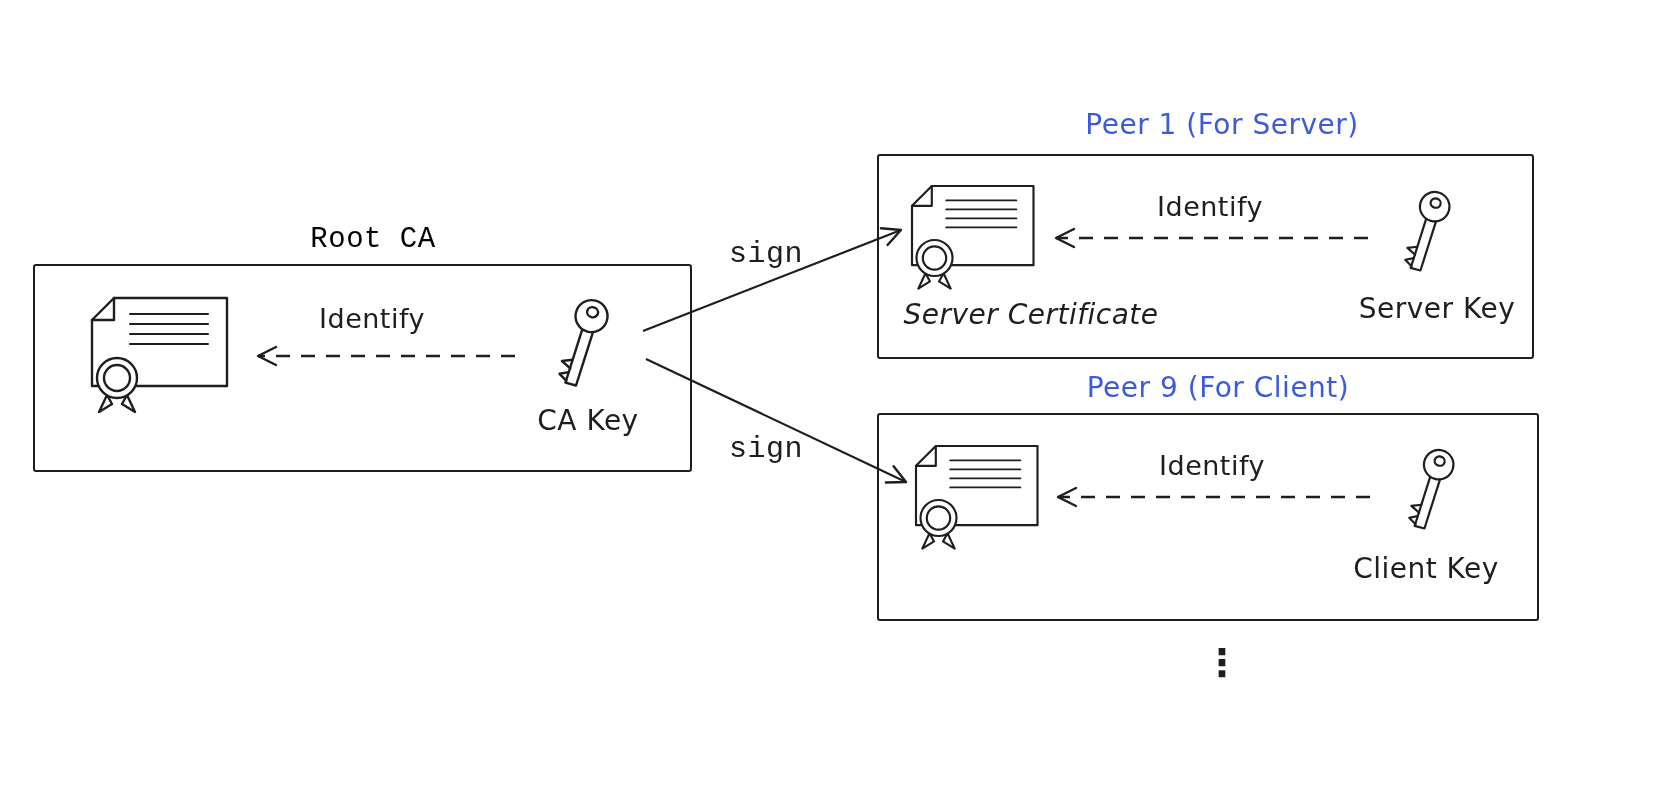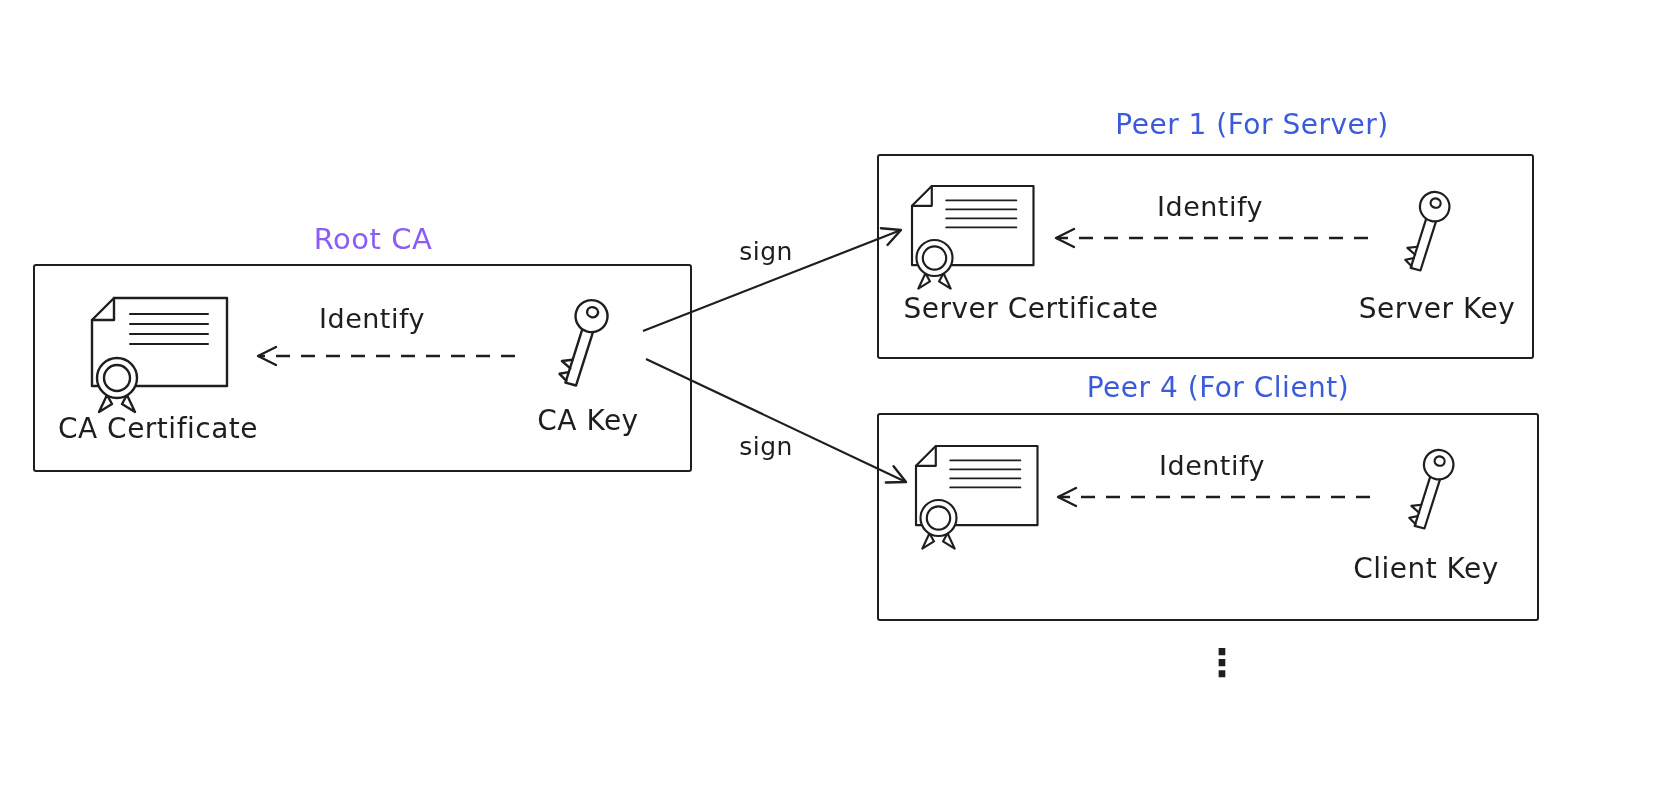--- a/index.html
+++ b/index.html
@@ -38,40 +38,40 @@
   .lbl {
     position: absolute;
     transform: translateX(-50%);
     white-space: nowrap;
     color: #1e1e1e;
     font-size: 28px;
     line-height: 1.1;
     z-index: 4;
     letter-spacing: 0.5px;
   }
-  .title-red  { color: #8b5cf6; font-size: 29px; }
+  .title-red  { color: #000000; font-size: 29px; font-family: Liberation Mono, monospace; }
   .title-blue { color: #3b5bdb; font-size: 28px; }
 
   .root-title    { left: 373px;  top: 224px; }
-  .peer1-title   { left: 1222px; top: 110px; margin-left: 30px; }
+  .peer1-title   { left: 1222px; top: 110px; }
   .peer2-title   { left: 1218px; top: 373px; }
 
   .identify { font-size: 27px; }
   .root-identify  { left: 372px;  top: 304px; }
   .peer1-identify { left: 1210px; top: 192px; }
   .peer2-identify { left: 1212px; top: 451px; }
 
   .root-cert-label  { left: 158px;  top: 414px; }
   .root-key-label   { left: 588px;  top: 406px; }
-  .peer1-cert-label { left: 1031px; top: 294px; }
+  .peer1-cert-label { left: 1031px; top: 300px; font-style: italic; }
   .peer1-key-label  { left: 1437px; top: 294px; }
   .peer2-cert-label { left: 1033px; top: 554px; }
   .peer2-key-label  { left: 1426px; top: 554px; text-align: center; }
 
-  .sign { font-size: 25px; }
+  .sign { font-size: 30px; font-family: Liberation Mono, monospace; }
   .sign-1 { left: 766px; top: 238px; }
   .sign-2 { left: 766px; top: 433px; }
 
   .ellipsis {
     left: 1222px;
     top: 644px;
     font-size: 38px;
     font-weight: 600;
     line-height: 1.0;
   }
@@ -137,27 +137,26 @@
       <use href="#key" transform="translate(1406,448) scale(0.92) rotate(15 27 50)"></use>
     </g>
     <line x1="1370" y1="497" x2="1058" y2="497" stroke="#1e1e1e" stroke-width="2.5" stroke-dasharray="14 11" marker-end="url(#arrow)"></line>
 
     <line x1="643" y1="331" x2="901" y2="230" stroke="#1e1e1e" stroke-width="2.2" marker-end="url(#arrow)"></line>
     <line x1="646" y1="359" x2="906" y2="482" stroke="#1e1e1e" stroke-width="2.2" marker-end="url(#arrow)"></line>
   </svg>
 
   <div class="lbl title-red root-title">Root CA</div>
   <div class="lbl title-blue peer1-title">Peer 1 (For Server)</div>
-  <div class="lbl title-blue peer2-title">Peer 4 (For Client)</div>
+  <div class="lbl title-blue peer2-title">Peer 9 (For Client)</div>
 
   <div class="lbl identify root-identify">Identify</div>
   <div class="lbl identify peer1-identify">Identify</div>
   <div class="lbl identify peer2-identify">Identify</div>
 
-  <div class="lbl root-cert-label">CA Certificate</div>
   <div class="lbl root-key-label">CA Key</div>
   <div class="lbl peer1-cert-label">Server Certificate</div>
   <div class="lbl peer1-key-label">Server Key</div>
   <div class="lbl peer2-key-label">Client Key</div>
 
   <div class="lbl sign sign-1">sign</div>
   <div class="lbl sign sign-2">sign</div>
 
   <div class="lbl ellipsis">⋮</div>
 </div>

